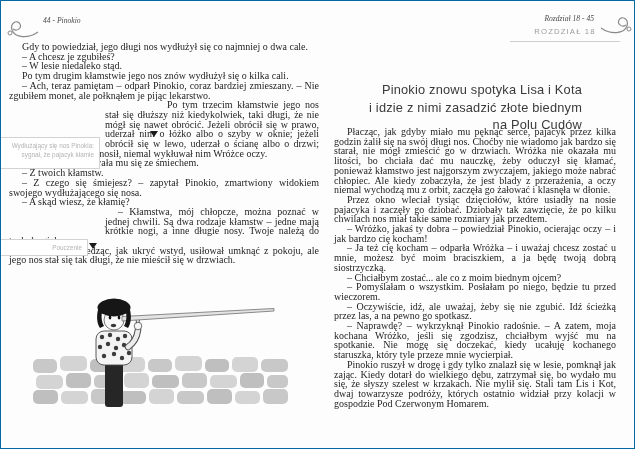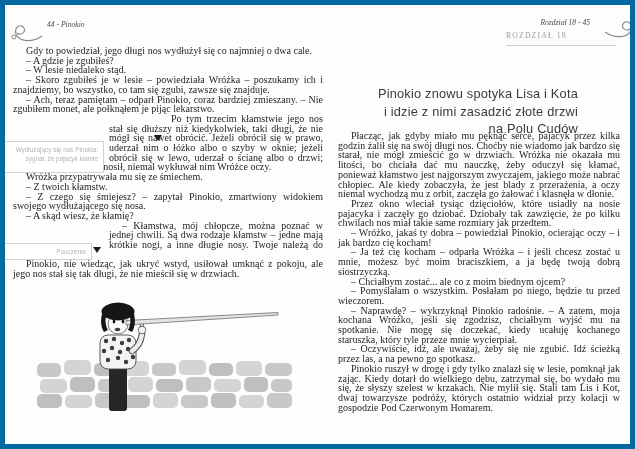--- a/index.html
+++ b/index.html
@@ -1,38 +1,38 @@
 <!DOCTYPE html>
 <html><head>
 <meta charset="utf-8">
 <style>
   html,body{margin:0;padding:0;background:#ffffff;}
   .spread{position:relative;width:635px;height:449px;background:#fdfdfd;
-    border:5px solid #0369a1;box-sizing:border-box;overflow:hidden;
+    border:1px solid #0369a1;box-sizing:border-box;overflow:hidden;
     font-family:"Liberation Serif",serif;color:#1e1e1e;}
   .flourish{position:absolute;}
   .running-head{position:absolute;font-style:italic;font-size:7.6px;color:#4c4c4c;
     font-family:"Liberation Serif",serif;white-space:nowrap;}
   .col{position:absolute;text-align:justify;font-size:10px;line-height:9.7px;}
   .col p{margin:0;text-indent:13px;}
   .col p.deep{text-indent:62px;}
   .sp{float:left;width:96px;}
   .sp1{height:39px;}
   .sp2{height:29px;}
   .margin-note{position:absolute;background:#ffffff;border:1px solid #d2d2d2;
     box-sizing:border-box;font-family:"Liberation Sans",sans-serif;font-size:6.4px;
     line-height:8.5px;color:#b4b4b4;text-align:right;padding:4px 5px 2px 3px;}
   .note1{left:-2px;top:136px;width:101px;height:32px;}
   .note2{left:-2px;top:238px;width:89px;height:17px;padding-top:4px;}
   .arrow{position:absolute;width:0;height:0;border-left:4px solid transparent;
     border-right:4px solid transparent;border-top:6px solid #1a1a1a;}
   .arrow1{left:149px;top:130px;}
   .arrow2{left:88px;top:242px;}
-  .chapter-block{position:absolute;right:14px;top:26px;width:110px;text-align:left;
-    font-family:Liberation Serif, serif;}
+  .chapter-block{position:absolute;right:14px;top:26px;width:110px;text-align:center;
+    font-family:Liberation Sans, sans-serif;}
   .chapter-label{font-size:7.8px;letter-spacing:1.1px;color:#9c9c9c;white-space:nowrap;}
   .chapter-rule{margin-top:5px;border:0;border-top:1px solid #cfcfcf;height:0;}
   .chapter-title{position:absolute;right:52px;top:80px;width:330px;text-align:right;
     font-family:"Liberation Sans",sans-serif;font-size:12.8px;line-height:17.5px;
     color:#3a3a3a;letter-spacing:.2px;}
   .illustration{position:absolute;left:25px;top:294px;}
 </style>
 </head>
 <body>
 
@@ -40,23 +40,23 @@
 
   <div>
     <svg class="flourish" style="left:2px;top:11px" width="36" height="28" viewBox="0 0 36 28">
       <path d="M35 20 C25 27 12 26 9 18 C7 11 14 7 17 12 C19 16 14 20 10 17" fill="none" stroke="#8a8a8a" stroke-width="1.2"></path>
       <circle cx="7" cy="21" r="2" fill="none" stroke="#8a8a8a" stroke-width="1"></circle>
     </svg>
     <div class="running-head" style="left:42px;top:15px">44 - Pinokio</div>
 
     <div class="col" style="left:8px;top:41px;width:310px;">
       <p>Gdy to powiedział, jego długi nos wydłużył się co najmniej o dwa cale.</p>
-      <p>– A gdzie je zgubiłeś?</p>
+      <p>– A chcesz je zgubiłeś?</p>
       <p>– W lesie niedaleko stąd.</p>
-      <p>– Skoro zgubiłeś je w lesie – powiedziała Wróżka – poszukamy ich i znajdziemy, bo wszystko, co tam się zgubi, zawsze się znajduje.</p>
+      <p>Po tym drugim kłamstwie jego nos znów wydłużył się o kilka cali.</p>
       <p>– Ach, teraz pamiętam – odparł Pinokio, coraz bardziej zmieszany. – Nie zgubiłem monet, ale połknąłem je pijąc lekarstwo.</p>
       <div class="sp sp1"></div>
       <p class="deep">Po tym trzecim kłamstwie jego nos stał się dłuższy niż kiedykolwiek, taki długi, że nie mógł się nawet obrócić. Jeżeli obrócił się w prawo, uderzał nim o łóżko albo o szyby w oknie; jeżeli obrócił się w lewo, uderzał o ścianę albo o drzwi; kiedy go odrobinę podnosił, niemal wykłuwał nim Wróżce oczy.</p>
       <p>Wróżka przypatrywała mu się ze śmiechem.</p>
       <p>– Z twoich kłamstw.</p>
       <p>– Z czego się śmiejesz? – zapytał Pinokio, zmartwiony widokiem swojego wydłużającego się nosa.</p>
       <p>– A skąd wiesz, że kłamię?</p>
       <div class="sp sp2"></div>
       <p>– Kłamstwa, mój chłopcze, można poznać w jednej chwili. Są dwa rodzaje kłamstw – jedne mają krótkie nogi, a inne długie nosy. Twoje należą do tych drugich.</p>
       <p>Pinokio, nie wiedząc, jak ukryć wstyd, usiłował umknąć z pokoju, ale jego nos stał się tak długi, że nie mieścił się w drzwiach.</p>
@@ -142,30 +142,30 @@
     </svg>
     <div class="running-head" style="right:40px;top:13px;text-align:center">Rozdział 18 - 45</div>
 
     <div class="chapter-block">
       <div class="chapter-label">ROZDZIAŁ 18</div>
       <hr class="chapter-rule">
     </div>
 
     <div class="chapter-title">
       <div>Pinokio znowu spotyka Lisa i Kota</div>
-      <div>i idzie z nimi zasadzić złote drzwi</div>
+      <div>i idzie z nimi zasadzić złote biednym</div>
       <div>na Polu Cudów</div>
     </div>
 
     <div class="col" style="left:333px;top:126px;width:282px;">
       <p>Płacząc, jak gdyby miało mu pęknąć serce, pajacyk przez kilka godzin żalił się na swój długi nos. Choćby nie wiadomo jak bardzo się starał, nie mógł zmieścić go w drzwiach. Wróżka nie okazała mu litości, bo chciała dać mu nauczkę, żeby oduczył się kłamać, ponieważ kłamstwo jest najgorszym zwyczajem, jakiego może nabrać chłopiec. Ale kiedy zobaczyła, że jest blady z przerażenia, a oczy niemal wychodzą mu z orbit, zaczęła go żałować i klasnęła w dłonie.</p>
       <p>Przez okno wleciał tysiąc dzięciołów, które usiadły na nosie pajacyka i zaczęły go dziobać. Dziobały tak zawzięcie, że po kilku chwilach nos miał takie same rozmiary jak przedtem.</p>
       <p>– Wróżko, jakaś ty dobra – powiedział Pinokio, ocierając oczy – i jak bardzo cię kocham!</p>
-      <p>– Ja też cię kocham – odparła Wróżka – i jeśli chcesz zostać u mnie, możesz być moim braciszkiem, a ja będę twoją dobrą siostrzyczką.</p>
+      <p>– Ja też cię kocham – odparła Wróżka – i uważaj chcesz zostać u mnie, możesz być moim braciszkiem, a ja będę twoją dobrą siostrzyczką.</p>
       <p>– Chciałbym zostać... ale co z moim biednym ojcem?</p>
       <p>– Pomyślałam o wszystkim. Posłałam po niego, będzie tu przed wieczorem.</p>
+      <p>– Oczywiście, idź, ale uważaj, żeby się nie zgubić. Idź ścieżką przez las, a na pewno go spotkasz.</p>
       <p>– Naprawdę? – wykrzyknął Pinokio radośnie. – A zatem, moja kochana Wróżko, jeśli się zgodzisz, chciałbym wyjść mu na spotkanie. Nie mogę się doczekać, kiedy ucałuję kochanego staruszka, który tyle przeze mnie wycierpiał.</p>
-      <p>– Oczywiście, idź, ale uważaj, żeby się nie zgubić. Idź ścieżką przez las, a na pewno go spotkasz.</p>
       <p>Pinokio ruszył w drogę i gdy tylko znalazł się w lesie, pomknął jak zając. Kiedy dotarł do wielkiego dębu, zatrzymał się, bo wydało mu się, że słyszy szelest w krzakach. Nie mylił się. Stali tam Lis i Kot, dwaj towarzysze podróży, których ostatnio widział przy kolacji w gospodzie Pod Czerwonym Homarem.</p>
     </div>
   </div>
 
 </div>
 
 </body></html>

